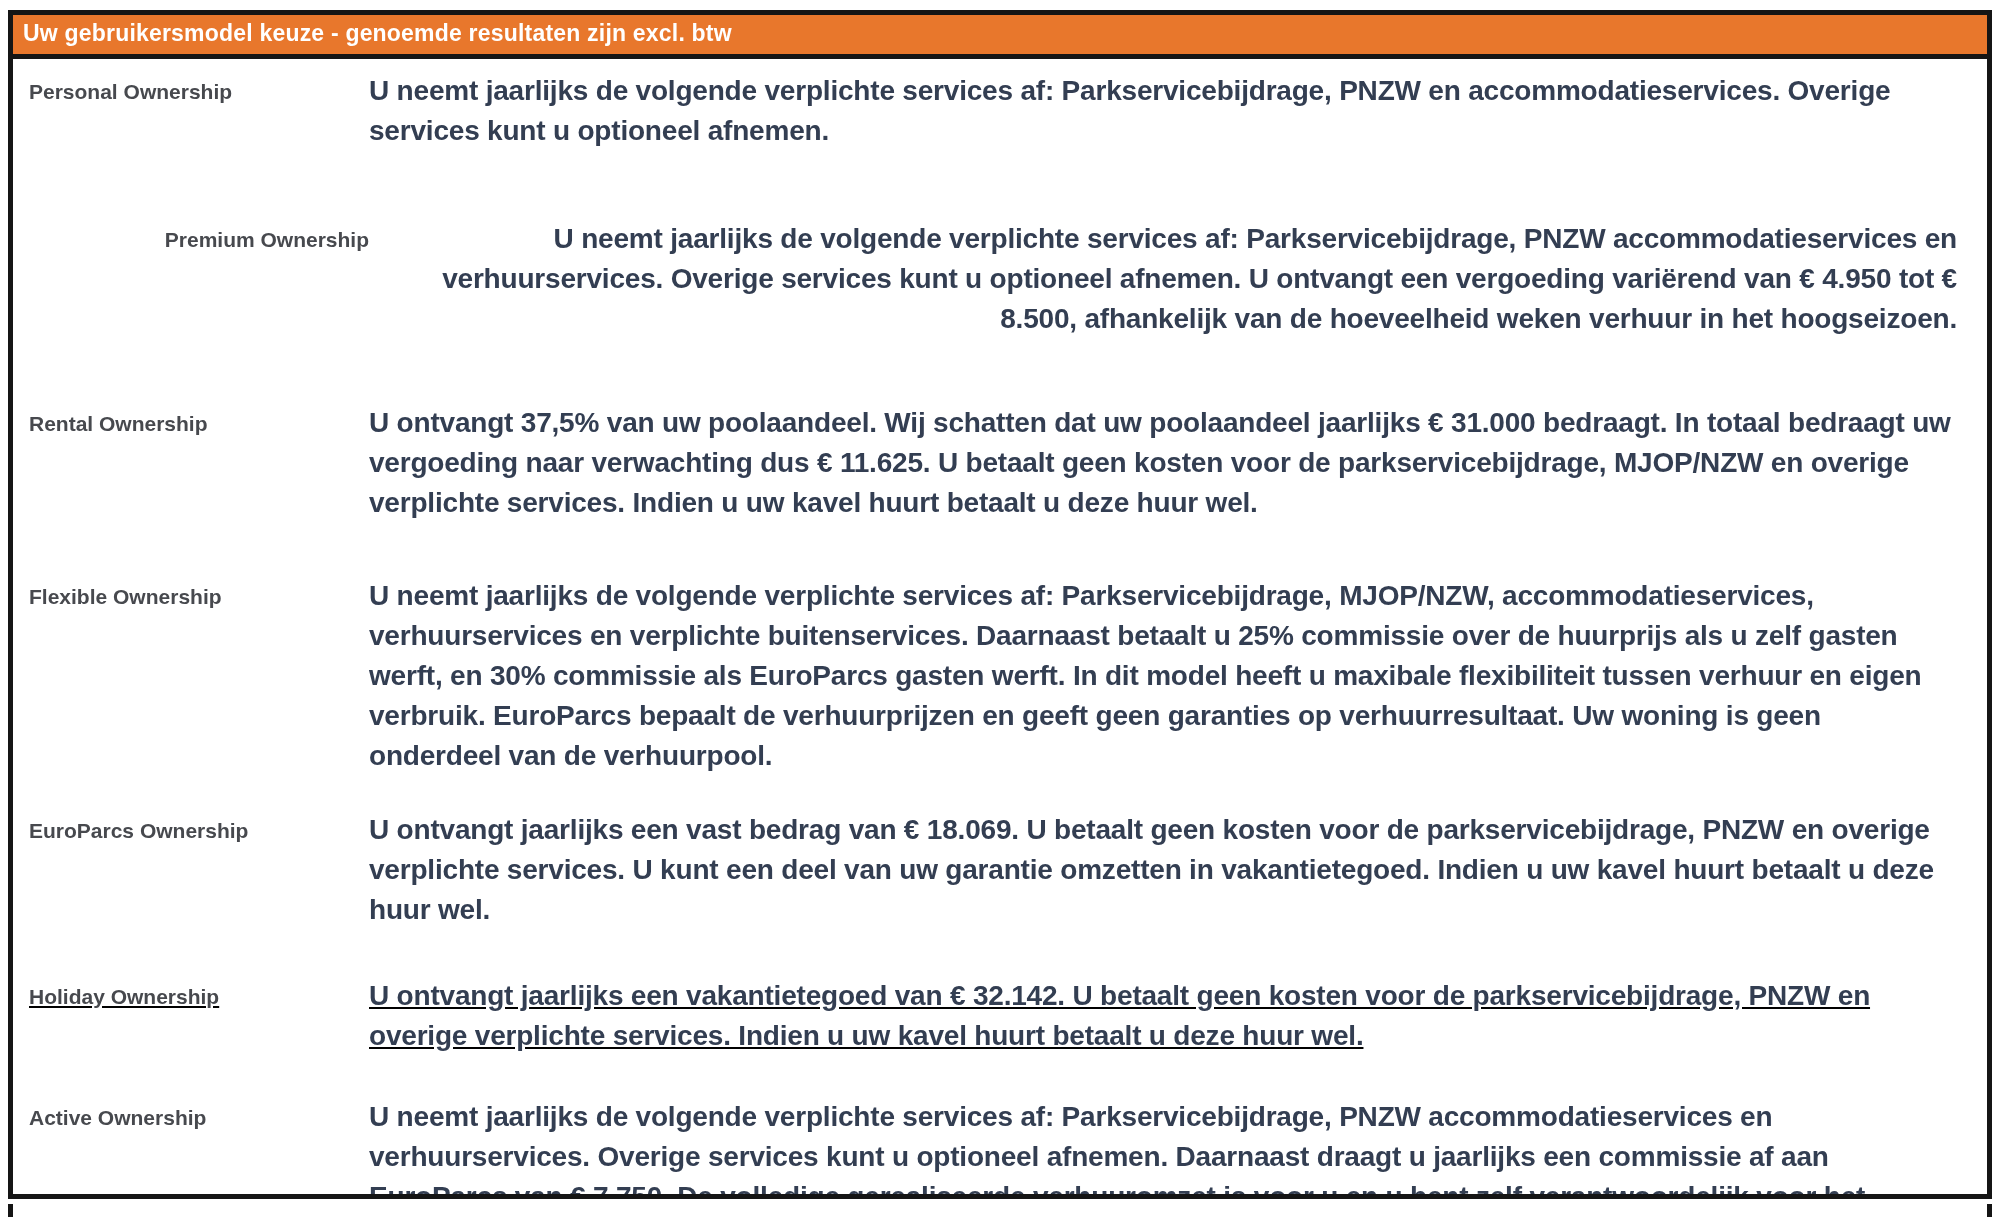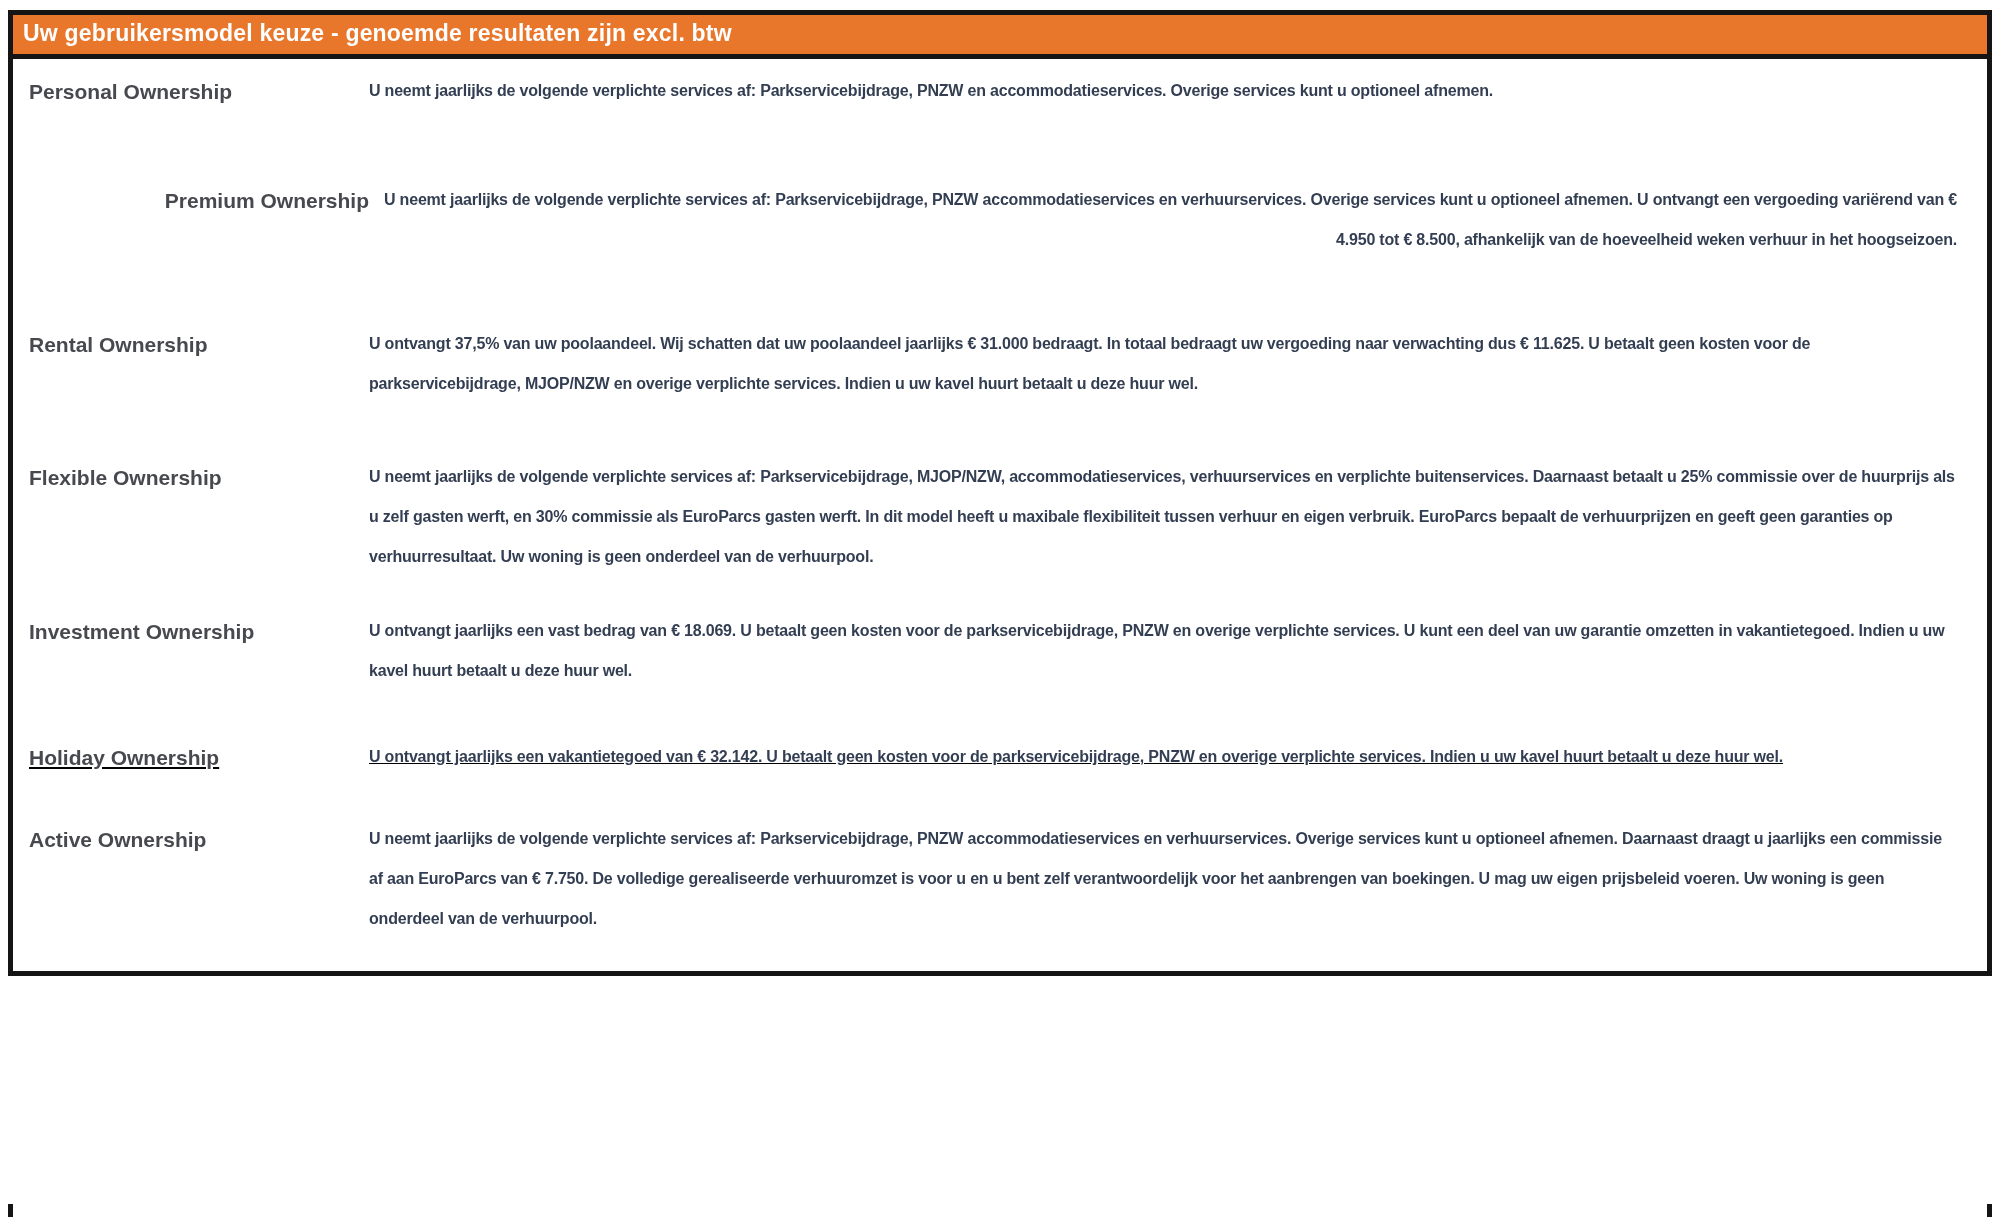--- a/index.html
+++ b/index.html
@@ -12,21 +12,21 @@
     background: #ffffff;
     font-family: "Liberation Sans", sans-serif;
     position: relative;
     overflow: hidden;
   }
   .sheet {
     position: absolute;
     left: 8px;
     top: 10px;
     width: 1984px;
-    height: 966px;
+    height: 1189px;
     box-sizing: border-box;
     border: 5px solid var(--border, #151515);
     background: #ffffff;
     overflow: hidden;
   }
   .header-bar {
     background: var(--header-bg, #e8772c);
     border-bottom: 5px solid var(--border, #151515);
     color: var(--header-text, #ffffff);
     font-size: 23px;
@@ -44,21 +44,21 @@
   }
   .row .label {
     color: var(--label-text, #47494e);
     font-size: 21px;
     font-weight: 600;
     line-height: 40px;
     padding-top: 1px;
   }
   .row .desc {
     color: var(--body-text, #333e52);
-    font-size: 16px;
+    font-size: 28px;
     font-weight: 600;
     line-height: 40px;
     letter-spacing: -0.2px;
   }
   .row:nth-of-type(1) { margin-bottom: 68px; }
   .row:nth-of-type(2) { margin-bottom: 64px; text-align: right; }
   .row:nth-of-type(3) { margin-bottom: 53px; }
   .row:nth-of-type(4) { margin-bottom: 34px; }
   .row:nth-of-type(5) { margin-bottom: 46px; }
   .row:nth-of-type(6) { margin-bottom: 41px; text-decoration: underline; }
@@ -98,21 +98,21 @@
       <div class="label">Rental Ownership</div>
       <div class="desc">U ontvangt 37,5% van uw poolaandeel. Wij schatten dat uw poolaandeel jaarlijks € 31.000 bedraagt. In totaal bedraagt uw vergoeding naar verwachting dus € 11.625. U betaalt geen kosten voor de parkservicebijdrage, MJOP/NZW en overige verplichte services. Indien u uw kavel huurt betaalt u deze huur wel.</div>
     </div>
 
     <div class="row">
       <div class="label">Flexible Ownership</div>
       <div class="desc">U neemt jaarlijks de volgende verplichte services af: Parkservicebijdrage, MJOP/NZW, accommodatieservices, verhuurservices en verplichte buitenservices. Daarnaast betaalt u 25% commissie over de huurprijs als u zelf gasten werft, en 30% commissie als EuroParcs gasten werft. In dit model heeft u maxibale flexibiliteit tussen verhuur en eigen verbruik. EuroParcs bepaalt de verhuurprijzen en geeft geen garanties op verhuurresultaat. Uw woning is geen onderdeel van de verhuurpool.</div>
     </div>
 
     <div class="row">
-      <div class="label">Investment Ownership</div>
+      <div class="label">EuroParcs Ownership</div>
       <div class="desc">U ontvangt jaarlijks een vast bedrag van € 18.069. U betaalt geen kosten voor de parkservicebijdrage, PNZW en overige verplichte services. U kunt een deel van uw garantie omzetten in vakantietegoed. Indien u uw kavel huurt betaalt u deze huur wel.</div>
     </div>
 
     <div class="row">
       <div class="label">Holiday Ownership</div>
       <div class="desc">U ontvangt jaarlijks een vakantietegoed van € 32.142. U betaalt geen kosten voor de parkservicebijdrage, PNZW en overige verplichte services. Indien u uw kavel huurt betaalt u deze huur wel.</div>
     </div>
 
     <div class="row">
       <div class="label">Active Ownership</div>

